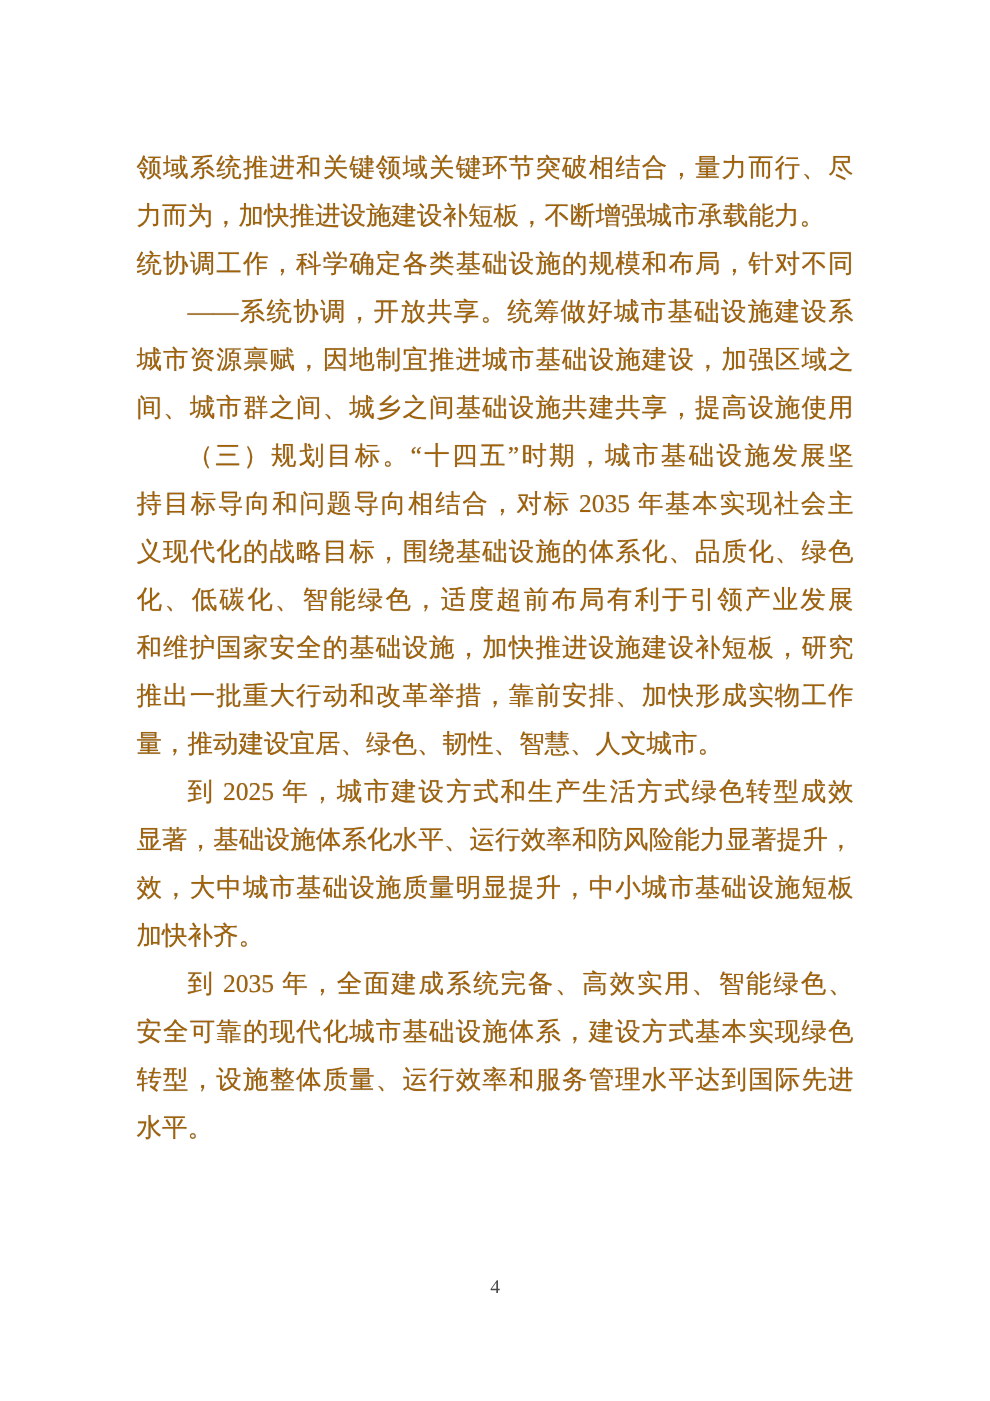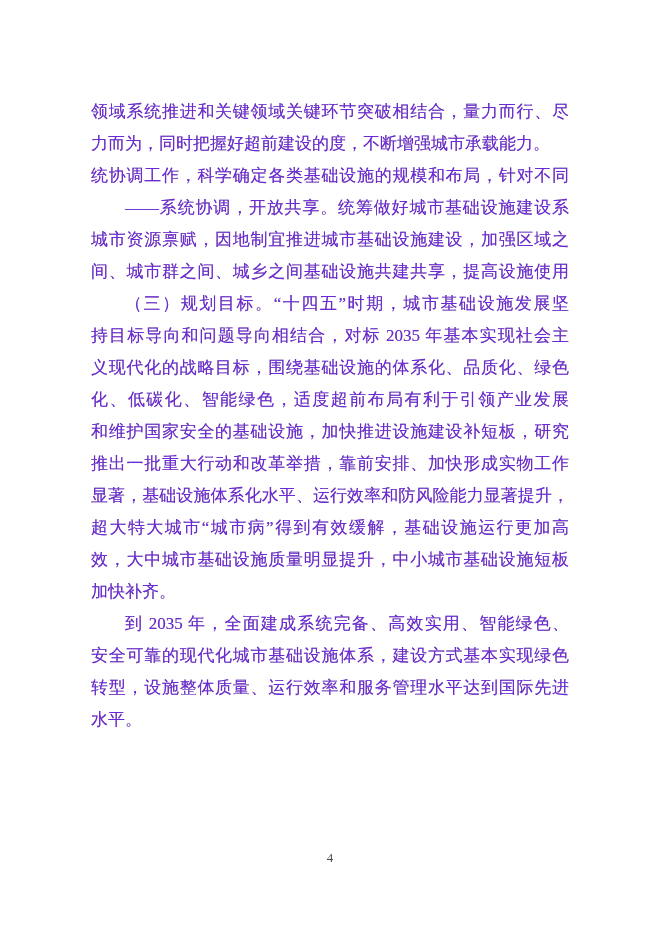--- a/index.html
+++ b/index.html
@@ -19,21 +19,21 @@
     left: 0; top: 0;
     width: 660px;
     height: 934px;
     background: #ffffff;
   }
   .text-block {
     position: absolute;
     left: 91px;
     top: 96px;
     width: 478px;
-    color: #6d28d9;
+    color: #a16207;
     font-size: 17px;
     text-shadow: 0 0 0.6px rgba(70,70,70,0.55);
   }
   .line {
     width: 100%;
     box-sizing: border-box;
     height: 32px;
     line-height: 32px;
     overflow: hidden;
     text-align: justify;
@@ -57,33 +57,34 @@
     font-size: 13px;
     color: #4a4a4a;
   }
 </style>
 </head>
 <body>
 
 <div class="page">
   <div class="text-block">
     <div class="line">领域系统推进和关键领域关键环节突破相结合，量力而行、尽</div>
-    <div class="line para-end">力而为，同时把握好超前建设的度，不断增强城市承载能力。</div>
+    <div class="line para-end">力而为，加快推进设施建设补短板，不断增强城市承载能力。</div>
     <div class="line">统协调工作，科学确定各类基础设施的规模和布局，针对不同</div>
     <div class="line indent">——系统协调，开放共享。统筹做好城市基础设施建设系</div>
     <div class="line">城市资源禀赋，因地制宜推进城市基础设施建设，加强区域之</div>
     <div class="line">间、城市群之间、城乡之间基础设施共建共享，提高设施使用</div>
     <div class="line indent">（三）规划目标。“十四五”时期，城市基础设施发展坚</div>
     <div class="line">持目标导向和问题导向相结合，对标 2035 年基本实现社会主</div>
     <div class="line">义现代化的战略目标，围绕基础设施的体系化、品质化、绿色</div>
     <div class="line">化、低碳化、智能绿色，适度超前布局有利于引领产业发展</div>
     <div class="line">和维护国家安全的基础设施，加快推进设施建设补短板，研究</div>
     <div class="line">推出一批重大行动和改革举措，靠前安排、加快形成实物工作</div>
+    <div class="line para-end">量，推动建设宜居、绿色、韧性、智慧、人文城市。</div>
+    <div class="line indent">到 2025 年，城市建设方式和生产生活方式绿色转型成效</div>
     <div class="line">显著，基础设施体系化水平、运行效率和防风险能力显著提升，</div>
-    <div class="line">超大特大城市“城市病”得到有效缓解，基础设施运行更加高</div>
     <div class="line">效，大中城市基础设施质量明显提升，中小城市基础设施短板</div>
     <div class="line para-end">加快补齐。</div>
     <div class="line indent">到 2035 年，全面建成系统完备、高效实用、智能绿色、</div>
     <div class="line">安全可靠的现代化城市基础设施体系，建设方式基本实现绿色</div>
     <div class="line">转型，设施整体质量、运行效率和服务管理水平达到国际先进</div>
     <div class="line para-end">水平。</div>
   </div>
   <div class="page-number">4</div>
 </div>
 

